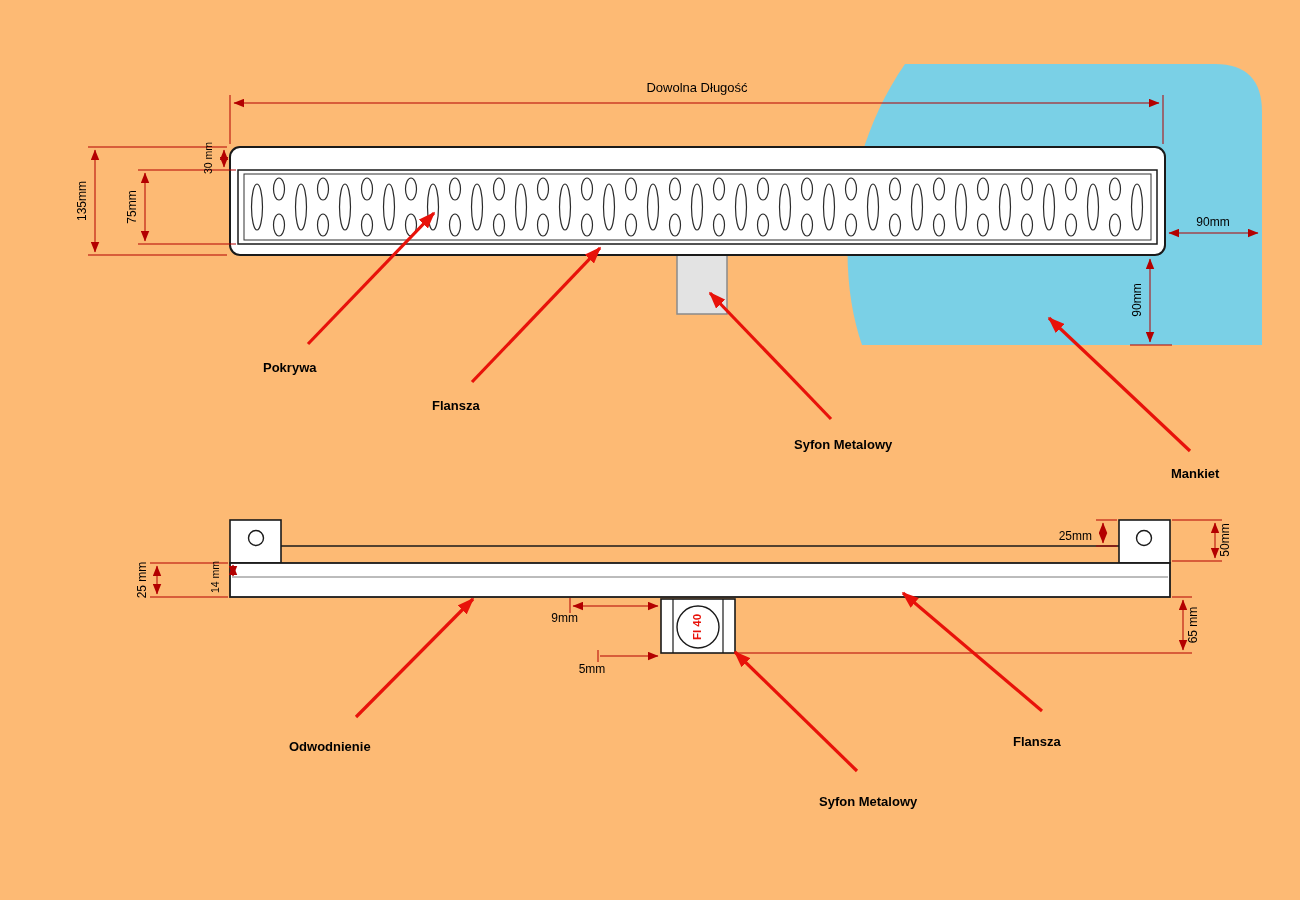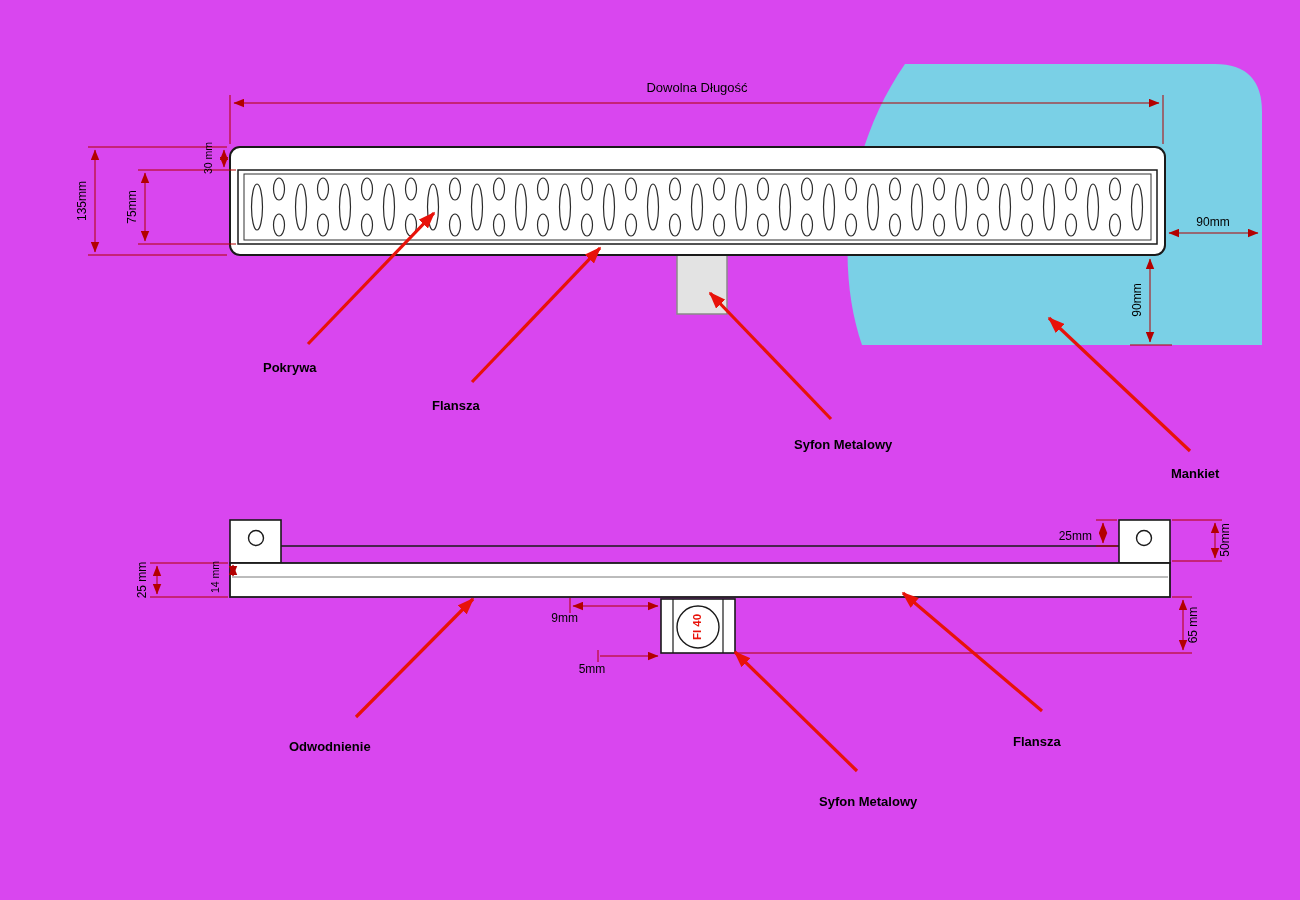--- a/index.html
+++ b/index.html
@@ -1,19 +1,19 @@
 <!DOCTYPE html>
 <html><head>
 <meta charset="utf-8">
 <style>
   html,body{margin:0;padding:0;background:#ffffff;}
   .canvas{
     position:relative;
     width:1300px;height:900px;
-    background:#d946ef;
+    background:#fdba74;
     font-family:"Liberation Sans", sans-serif;
     overflow:hidden;
   }
   svg{display:block;}
   text{fill:#000000;font-family:"Liberation Sans", sans-serif;}
   .dim-text{font-size:12px;}
   .dim-text-small{font-size:10.5px;}
   .part-label{font-size:13px;font-weight:bold;}
   .title-dim{font-size:13px;}
   .fi-text{font-size:11.5px;font-weight:bold;fill:#e8120a;}

